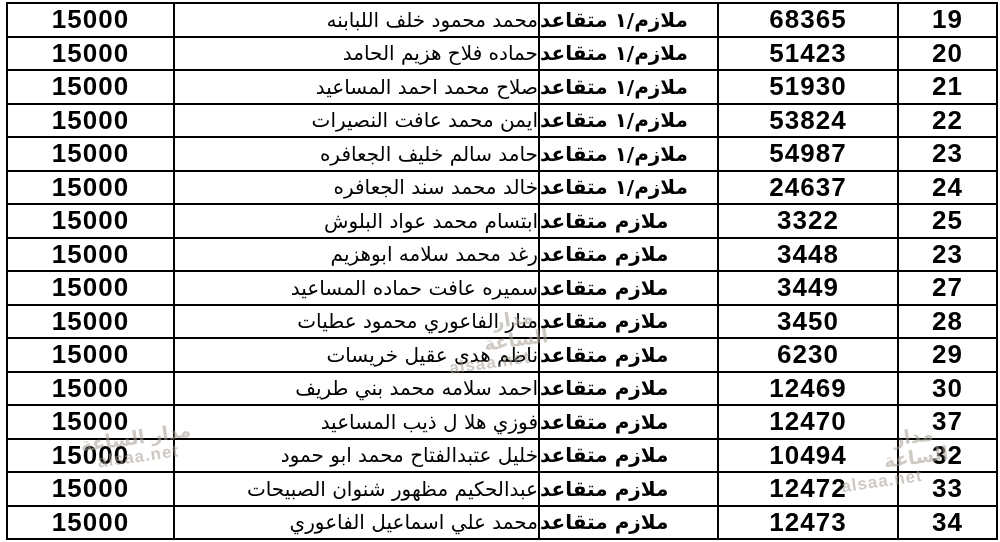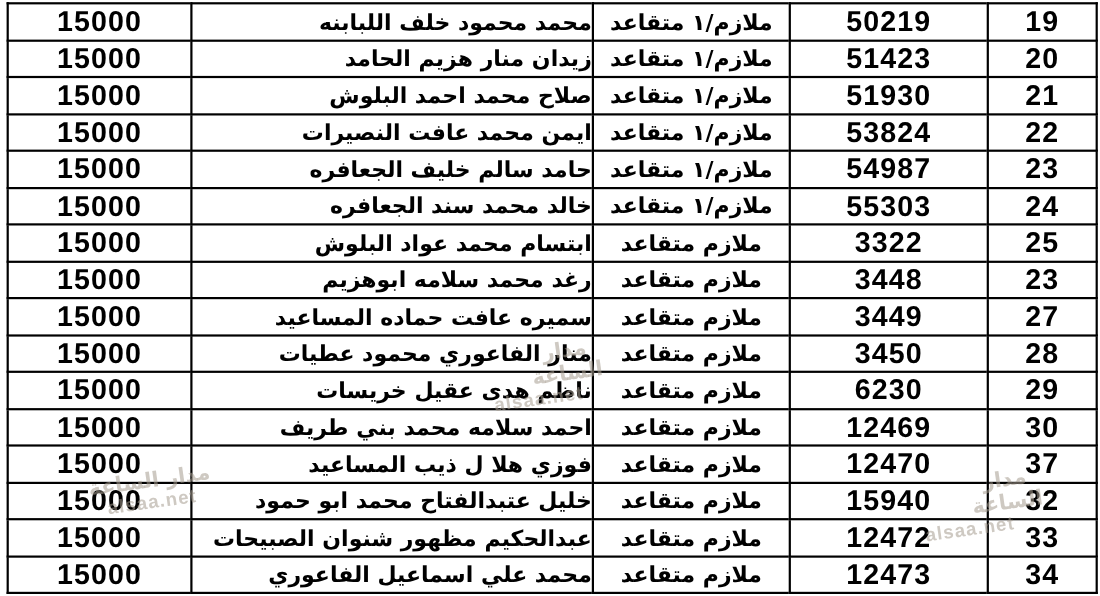--- a/index.html
+++ b/index.html
@@ -31,26 +31,26 @@
     font-family: "Liberation Sans", sans-serif;
     font-weight: 700;
     font-size: 26px;
     text-align: center;
     letter-spacing: 1px;
   }
   td.c-rank {
     font-family: "DejaVu Sans", sans-serif;
     font-weight: 700;
     font-size: 20px;
-    text-align: center;
+    text-align: left;
     padding-right: 4px;
   }
   td.c-name {
     font-family: "DejaVu Sans", sans-serif;
-    font-weight: 700;
+    font-weight: 400;
     font-size: 20px;
     text-align: right;
     padding-right: 4px;
   }
   .wm {
     position: absolute;
     transform: rotate(-8deg);
     color: rgba(165, 157, 143, 0.55);
     font-weight: 700;
     pointer-events: none;
@@ -88,39 +88,39 @@
       <col style="width:99px">
       <col style="width:180px">
       <col style="width:179px">
       <col style="width:365px">
       <col style="width:167px">
     </colgroup>
     <tbody>
 
         <tr>
           <td class="c-num">19</td>
-          <td class="c-id">50219</td>
+          <td class="c-id">68365</td>
           <td class="c-rank">ملازم/١ متقاعد</td>
           <td class="c-name">محمد محمود خلف اللبابنه</td>
           <td class="c-amount">15000</td>
         </tr>
 
         <tr>
           <td class="c-num">20</td>
           <td class="c-id">51423</td>
           <td class="c-rank">ملازم/١ متقاعد</td>
-          <td class="c-name">زيدان منار هزيم الحامد</td>
+          <td class="c-name">حماده فلاح هزيم الحامد</td>
           <td class="c-amount">15000</td>
         </tr>
 
         <tr>
           <td class="c-num">21</td>
           <td class="c-id">51930</td>
           <td class="c-rank">ملازم/١ متقاعد</td>
-          <td class="c-name">صلاح محمد احمد البلوش</td>
+          <td class="c-name">صلاح محمد احمد المساعيد</td>
           <td class="c-amount">15000</td>
         </tr>
 
         <tr>
           <td class="c-num">22</td>
           <td class="c-id">53824</td>
           <td class="c-rank">ملازم/١ متقاعد</td>
           <td class="c-name">ايمن محمد عافت النصيرات</td>
           <td class="c-amount">15000</td>
         </tr>
@@ -128,21 +128,21 @@
         <tr>
           <td class="c-num">23</td>
           <td class="c-id">54987</td>
           <td class="c-rank">ملازم/١ متقاعد</td>
           <td class="c-name">حامد سالم خليف الجعافره</td>
           <td class="c-amount">15000</td>
         </tr>
 
         <tr>
           <td class="c-num">24</td>
-          <td class="c-id">55303</td>
+          <td class="c-id">24637</td>
           <td class="c-rank">ملازم/١ متقاعد</td>
           <td class="c-name">خالد محمد سند الجعافره</td>
           <td class="c-amount">15000</td>
         </tr>
 
         <tr>
           <td class="c-num">25</td>
           <td class="c-id">3322</td>
           <td class="c-rank">ملازم متقاعد</td>
           <td class="c-name">ابتسام محمد عواد البلوش</td>
@@ -192,21 +192,21 @@
         <tr>
           <td class="c-num">37</td>
           <td class="c-id">12470</td>
           <td class="c-rank">ملازم متقاعد</td>
           <td class="c-name">فوزي هلا ل ذيب المساعيد</td>
           <td class="c-amount">15000</td>
         </tr>
 
         <tr>
           <td class="c-num">32</td>
-          <td class="c-id">15940</td>
+          <td class="c-id">10494</td>
           <td class="c-rank">ملازم متقاعد</td>
           <td class="c-name">خليل عتبدالفتاح محمد ابو حمود</td>
           <td class="c-amount">15000</td>
         </tr>
 
         <tr>
           <td class="c-num">33</td>
           <td class="c-id">12472</td>
           <td class="c-rank">ملازم متقاعد</td>
           <td class="c-name">عبدالحكيم مظهور شنوان الصبيحات</td>

